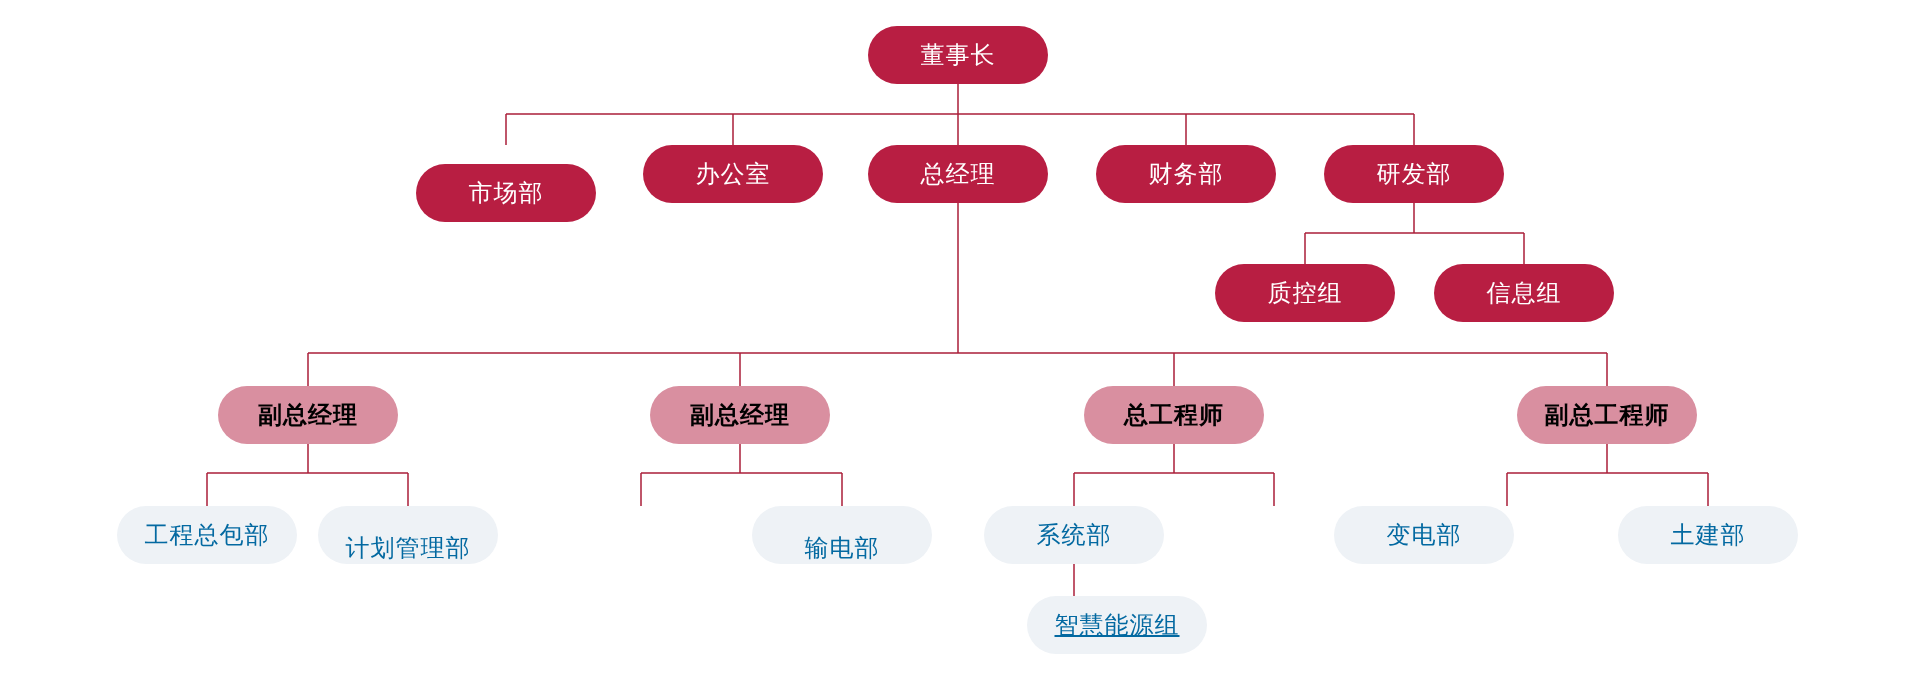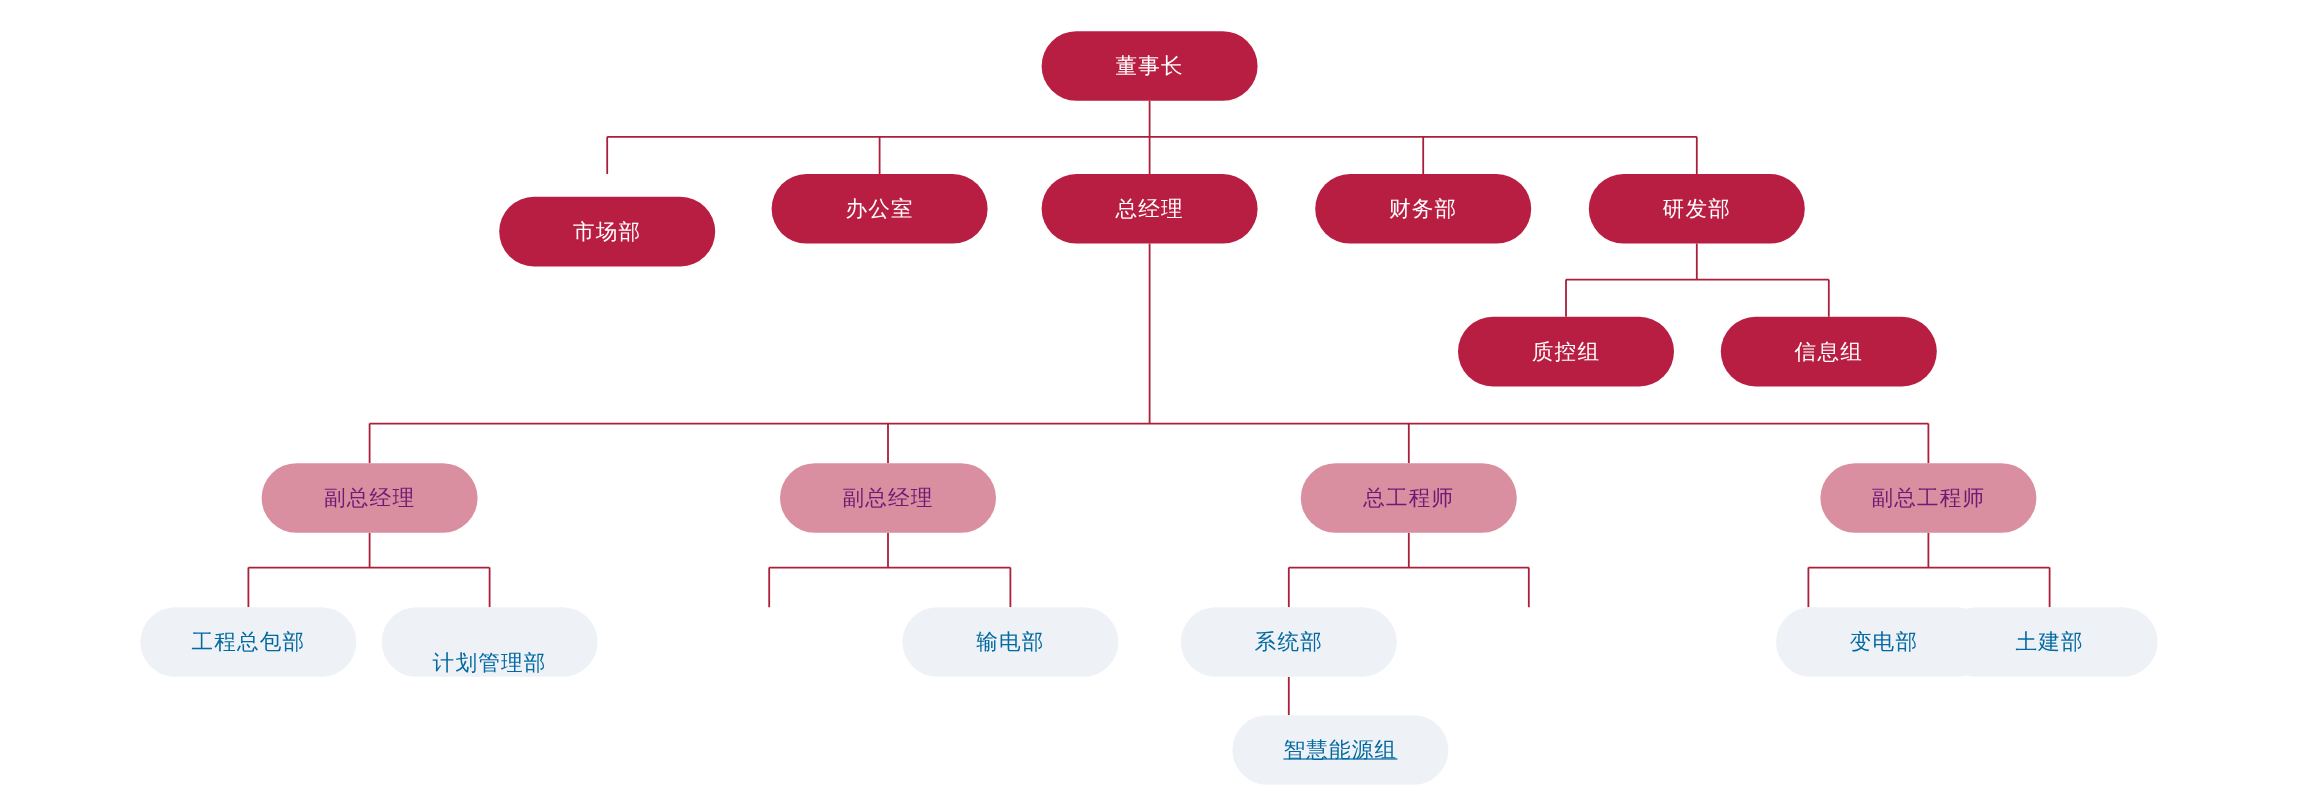--- a/index.html
+++ b/index.html
@@ -24,48 +24,48 @@
     pointer-events: none;
   }
   .node {
     position: absolute;
     width: 180px;
     height: 58px;
     border-radius: 29px;
     display: flex;
     align-items: center;
     justify-content: center;
-    font-size: 18px;
+    font-size: 24px;
     letter-spacing: 1px;
     box-sizing: border-box;
     cursor: default;
   }
   .primary   { background: #b81e42; color: #ffffff; }
-  .secondary { background: #d98fa0; color: #701a75; }
+  .secondary { background: #d98fa0; color: #000000; font-weight: bold; }
   .tertiary  { background: #eef2f6; color: #0369a1; }
 
   .n-chairman            { left: 868px;  top: 26px;  }
   .n-marketing           { left: 416px;  top: 145px; margin-top: 19px; }
   .n-office              { left: 643px;  top: 145px; }
   .n-general-manager     { left: 868px;  top: 145px; }
   .n-finance             { left: 1096px; top: 145px; }
   .n-rnd                 { left: 1324px; top: 145px; justify-content: center; }
   .n-quality-control     { left: 1215px; top: 264px; }
   .n-information         { left: 1434px; top: 264px; font-family: Liberation Serif, serif; }
   .n-deputy-gm-1         { left: 218px;  top: 386px; }
   .n-deputy-gm-2         { left: 650px;  top: 386px; }
   .n-chief-engineer      { left: 1084px; top: 386px; }
   .n-deputy-chief-eng    { left: 1517px; top: 386px; }
   .n-epc                 { left: 117px;  top: 506px; }
   .n-planning            { left: 318px;  top: 506px; align-items: flex-end; }
   .n-commerce            { left: 551px;  top: 506px; }
-  .n-transmission        { left: 752px;  top: 506px; }
+  .n-transmission        { left: 752px;  top: 506px; align-items: flex-end; }
   .n-system              { left: 984px;  top: 506px; }
   .n-distribution        { left: 1184px; top: 506px; }
-  .n-substation          { left: 1480px; top: 506px; }
+  .n-substation          { left: 1334px; top: 506px; }
   .n-civil               { left: 1618px; top: 506px; }
   .n-smart-energy        { left: 1027px;  top: 596px; text-decoration: underline; }
 </style>
 </head>
 <body>
 
 <div class="canvas">
 
   <svg class="connectors" width="1920" height="677" viewBox="0 0 1920 677">
     <path d="M958 84 V114 M506 114 H1414 M506 114 V145 M733 114 V145 M958 114 V145 M1186 114 V145 M1414 114 V145" fill="none" stroke="#ab1f3a" stroke-width="1.5"></path>

